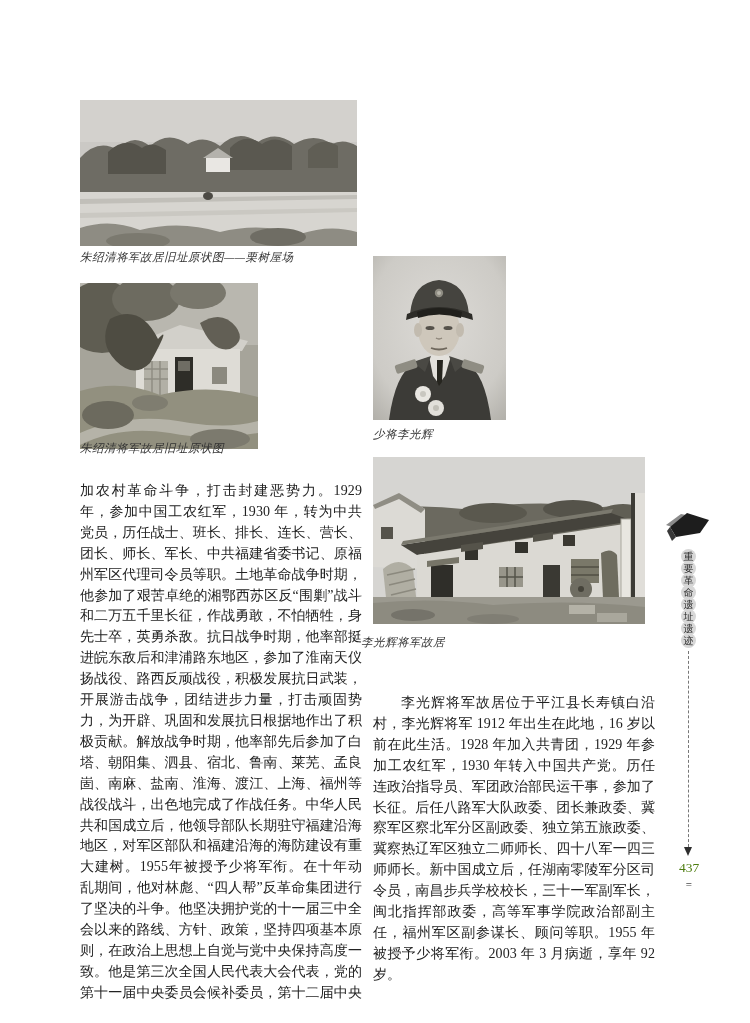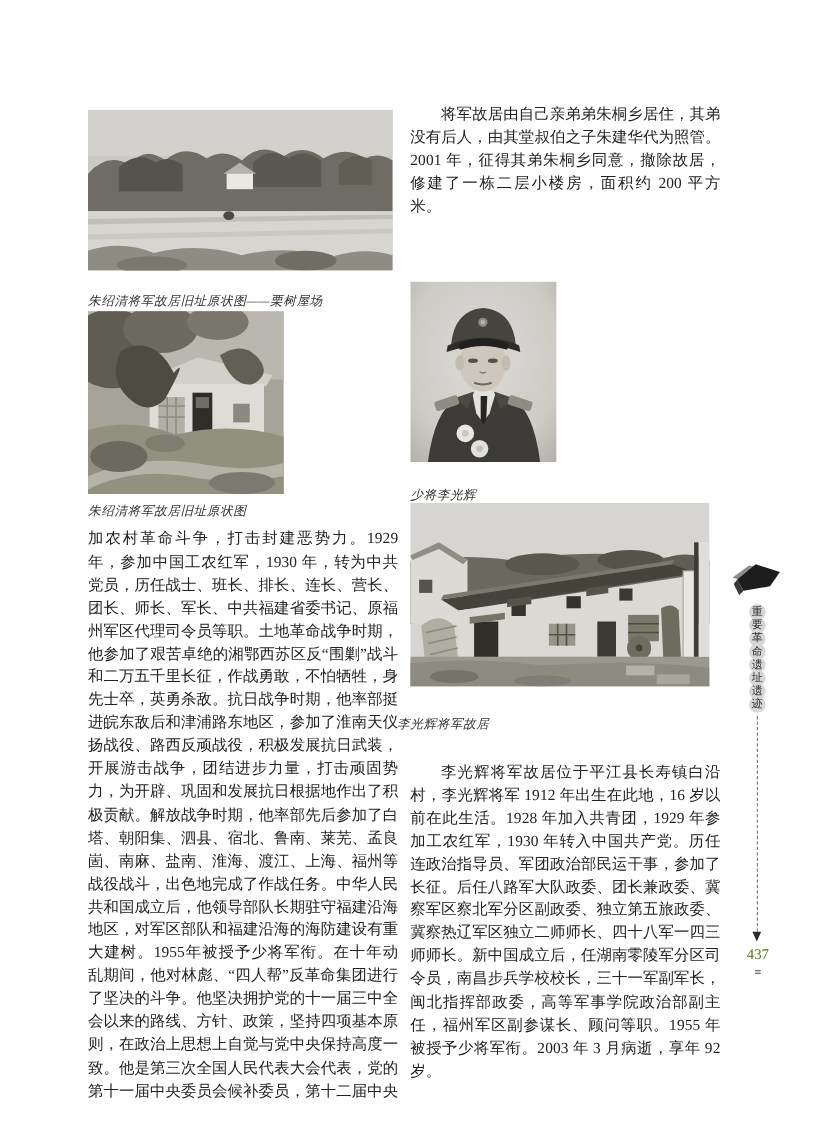--- a/index.html
+++ b/index.html
@@ -27,21 +27,20 @@
   }
   .indent { text-indent: 2em; }
 
   
   .caption {
     font-size: 11.5px;
     font-style: italic;
     color: #333;
     letter-spacing: 0.5px;
     white-space: nowrap;
-    margin-top: 16px;
   }
 
   
   .section-heading {
     font-size: 16px;
     font-weight: bold;
     font-style: italic;
     letter-spacing: 6px;
     color: #151515;
     text-align: center;
@@ -138,21 +137,20 @@
       <ellipse cx="140" cy="156" rx="30" ry="10" fill="#7c7a6e"></ellipse>
       <ellipse cx="70" cy="120" rx="18" ry="8" fill="#7f7d70"></ellipse>
     </svg>
   </div>
 
   <div class="abs caption" style="left:80px; top:441px;">朱绍清将军故居旧址原状图</div>
 
   <div class="abs body-text" style="left:80px; top:481px; width:282px;">加农村革命斗争，打击封建恶势力。1929 年，参加中国工农红军，1930 年，转为中共党员，历任战士、班长、排长、连长、营长、团长、师长、军长、中共福建省委书记、原福州军区代理司令员等职。土地革命战争时期，他参加了艰苦卓绝的湘鄂西苏区反“围剿”战斗和二万五千里长征，作战勇敢，不怕牺牲，身先士卒，英勇杀敌。抗日战争时期，他率部挺进皖东敌后和津浦路东地区，参加了淮南天仪扬战役、路西反顽战役，积极发展抗日武装，开展游击战争，团结进步力量，打击顽固势力，为开辟、巩固和发展抗日根据地作出了积极贡献。解放战争时期，他率部先后参加了白塔、朝阳集、泗县、宿北、鲁南、莱芜、孟良崮、南麻、盐南、淮海、渡江、上海、福州等战役战斗，出色地完成了作战任务。中华人民共和国成立后，他领导部队长期驻守福建沿海地区，对军区部队和福建沿海的海防建设有重大建树。1955年被授予少将军衔。在十年动乱期间，他对林彪、“四人帮”反革命集团进行了坚决的斗争。他坚决拥护党的十一届三中全会以来的路线、方针、政策，坚持四项基本原则，在政治上思想上自觉与党中央保持高度一致。他是第三次全国人民代表大会代表，党的第十一届中央委员会候补委员，第十二届中央</div>
 
   <div class="abs" style="left:373px; top:95px; width:282px;">
-    <p class="body-text indent">将军故居由自己亲弟弟朱桐乡居住，其弟没有后人，由其堂叔伯之子朱建华代为照管。2001 年，征得其弟朱桐乡同意，撤除故居，修建了一栋二层小楼房，面积约 200 平方米。</p>
   </div>
 
 
   <div class="abs photo" style="left:373px; top:256px; width:133px; height:164px;">
     <svg width="133" height="164" viewBox="0 0 133 164" preserveAspectRatio="none">
       <defs>
         <radialGradient id="pbg" cx="50%" cy="42%" r="75%">
           <stop offset="0%" stop-color="#dcdad6"></stop>
           <stop offset="70%" stop-color="#cdcbc6"></stop>
           <stop offset="100%" stop-color="#b3b1ab"></stop>

